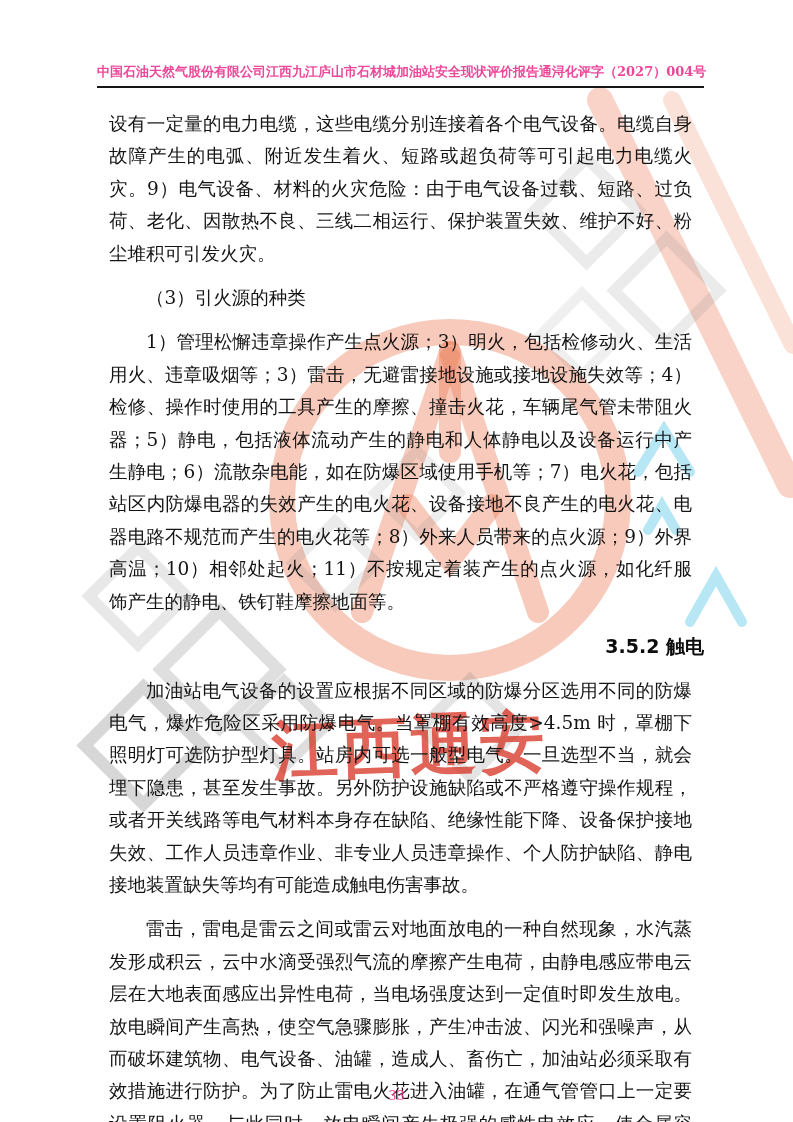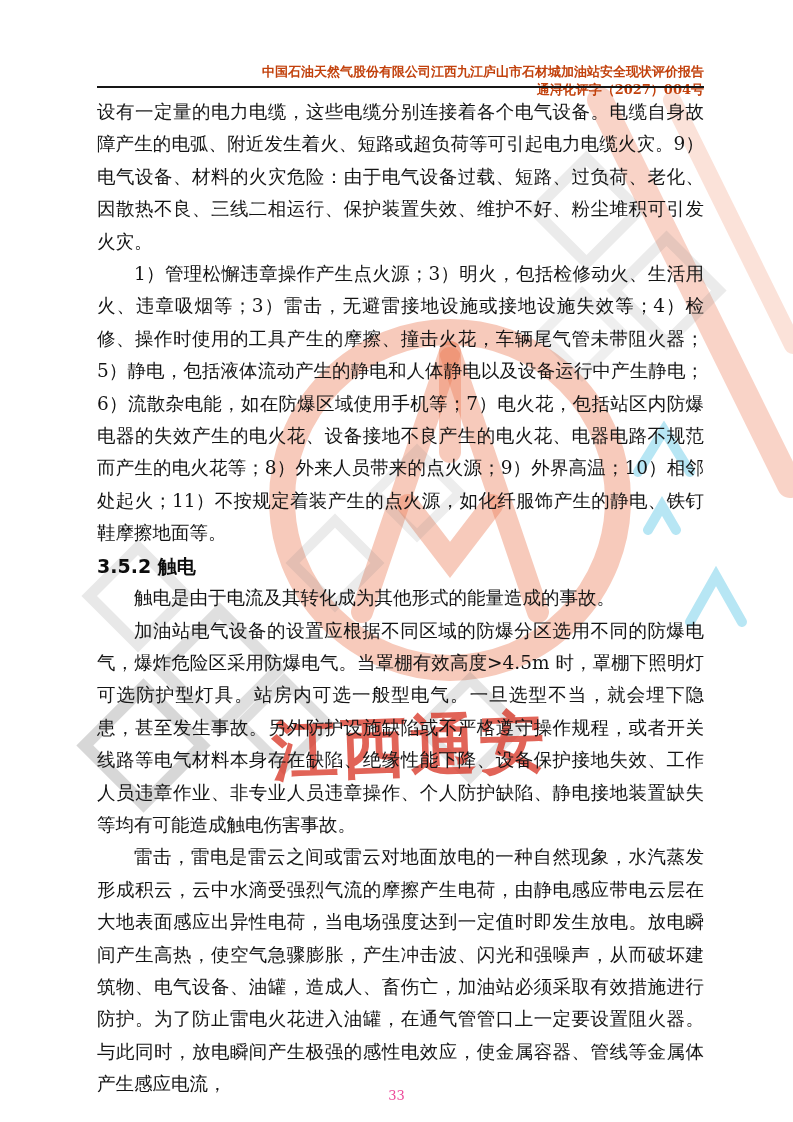--- a/index.html
+++ b/index.html
@@ -4,34 +4,34 @@
 <style>
   html,body{margin:0;padding:0;}
   body{
     width:793px;height:1122px;position:relative;background:#ffffff;
     font-family:"DejaVu Serif","Liberation Serif",serif;
     overflow:hidden;color:#111;
   }
   .page-header{
     position:absolute;top:63px;left:97px;width:607px;
     display:flex;justify-content:space-between;align-items:flex-end;
-    font-size:13px;font-weight:600;color:#c2410c;white-space:nowrap;flex-direction:column;
+    font-size:13px;font-weight:600;color:#ec4899;white-space:nowrap;
   }
   .header-rule{
     position:absolute;top:86px;left:97px;width:607px;height:0;
     border-top:2px solid #161616;
   }
   .content{
     position:absolute;left:97px;top:96px;width:607px;
     font-size:18.5px;line-height:32.4px;text-align:justify;color:#141414;
   }
-  .content p{margin:0;}
+  .content p{margin:12px;}
   .content p.indent{text-indent:2em;}
   .content h3{
-    margin:0;font-size:19px;font-weight:bold;line-height:32.4px;text-align:left;
+    margin:0;font-size:19px;font-weight:bold;line-height:32.4px;text-align:right;
     font-family:"DejaVu Sans","Liberation Sans",sans-serif;color:#0d0d0d;
   }
   .page-footer{
     position:absolute;top:1088px;left:0;width:793px;text-align:center;
     font-size:13px;color:#ec4899;
   }
   
   .watermark{position:absolute;left:0;top:0;width:793px;height:1122px;pointer-events:none;}
   .wm-red-text{
     position:absolute;left:272px;top:714px;
@@ -84,22 +84,22 @@
 </div>
 
 <div class="page-header">
   <span>中国石油天然气股份有限公司江西九江庐山市石材城加油站安全现状评价报告</span>
   <span>通浔化评字（2027）004号</span>
 </div>
 <div class="header-rule"></div>
 
 <div class="content">
     <p>设有一定量的电力电缆，这些电缆分别连接着各个电气设备。电缆自身故障产生的电弧、附近发生着火、短路或超负荷等可引起电力电缆火灾。9）电气设备、材料的火灾危险：由于电气设备过载、短路、过负荷、老化、因散热不良、三线二相运行、保护装置失效、维护不好、粉尘堆积可引发火灾。</p>
+    <p class="indent">（3）引火源的种类</p>
     <p class="indent">1）管理松懈违章操作产生点火源；3）明火，包括检修动火、生活用火、违章吸烟等；3）雷击，无避雷接地设施或接地设施失效等；4）检修、操作时使用的工具产生的摩擦、撞击火花，车辆尾气管未带阻火器；5）静电，包括液体流动产生的静电和人体静电以及设备运行中产生静电；6）流散杂电能，如在防爆区域使用手机等；7）电火花，包括站区内防爆电器的失效产生的电火花、设备接地不良产生的电火花、电器电路不规范而产生的电火花等；8）外来人员带来的点火源；9）外界高温；10）相邻处起火；11）不按规定着装产生的点火源，如化纤服饰产生的静电、铁钉鞋摩擦地面等。</p>
     <h3>3.5.2 触电</h3>
-    <p class="indent">触电是由于电流及其转化成为其他形式的能量造成的事故。</p>
     <p class="indent">加油站电气设备的设置应根据不同区域的防爆分区选用不同的防爆电气，爆炸危险区采用防爆电气。当罩棚有效高度&gt;4.5m 时，罩棚下照明灯可选防护型灯具。站房内可选一般型电气。一旦选型不当，就会埋下隐患，甚至发生事故。另外防护设施缺陷或不严格遵守操作规程，或者开关线路等电气材料本身存在缺陷、绝缘性能下降、设备保护接地失效、工作人员违章作业、非专业人员违章操作、个人防护缺陷、静电接地装置缺失等均有可能造成触电伤害事故。</p>
     <p class="indent">雷击，雷电是雷云之间或雷云对地面放电的一种自然现象，水汽蒸发形成积云，云中水滴受强烈气流的摩擦产生电荷，由静电感应带电云层在大地表面感应出异性电荷，当电场强度达到一定值时即发生放电。放电瞬间产生高热，使空气急骤膨胀，产生冲击波、闪光和强噪声，从而破坏建筑物、电气设备、油罐，造成人、畜伤亡，加油站必须采取有效措施进行防护。为了防止雷电火花进入油罐，在通气管管口上一定要设置阻火器。与此同时，放电瞬间产生极强的感性电效应，使金属容器、管线等金属体产生感应电流，</p>
   </div>
 
 <div class="page-footer">
   <span>33</span>
 </div>
 
 </body></html>

